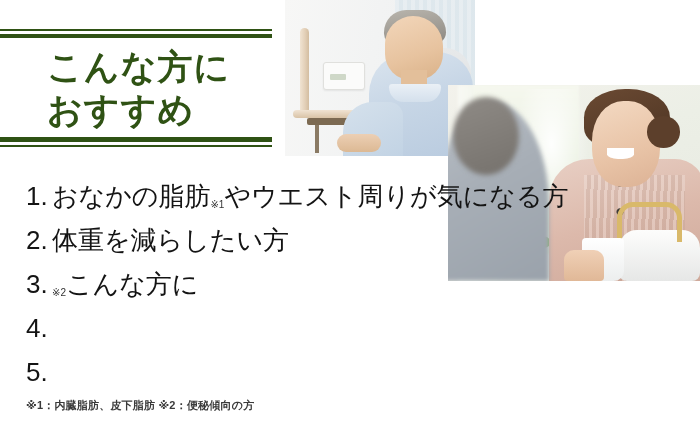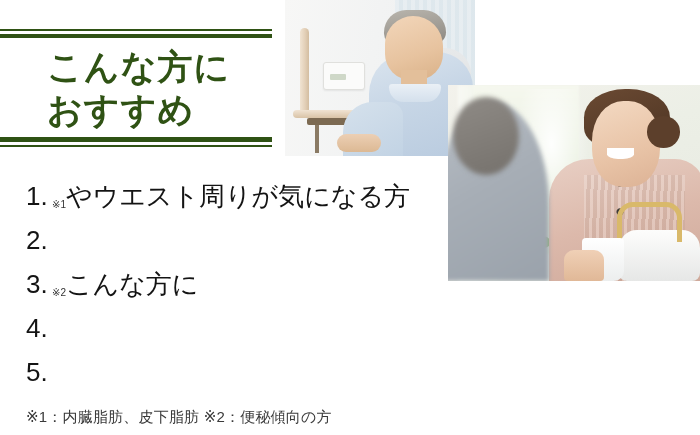--- a/index.html
+++ b/index.html
@@ -326,25 +326,26 @@
     top: 9px;
     left: 0px;
     letter-spacing: 0;
     color: #333;
   }
 
   
   .footnote {
     position: absolute;
     left: 26px;
-    top: 408px;
-    font-size: 15px;
+    top: 398px;
+    font-size: 11px;
     color: #3a3a3a;
     letter-spacing: .2px;
     z-index: 6;
+    font-weight: bold;
   }
   :root {
     --green: #2f5214;
   }
 </style>
 </head>
 <body>
 
 <div class="poster">
 
@@ -394,25 +395,27 @@
     <div class="heading-text">こんな方に
 おすすめ</div>
     <div class="rule-bot-thick"></div>
     <div class="rule-bot-gap"></div>
     <div class="rule-bot-thin"></div>
   </div>
 
   <ul class="list">
     <li class="list-item">
       <span class="num">1.</span>
+        <span>おなかの脂肪</span>
         <span class="sup">※1</span>
         <span>やウエスト周りが気になる方</span>
     </li>
     <li class="list-item">
       <span class="num">2.</span>
+        <span>体重を減らしたい方</span>
         <span class="sup"></span>
         <span></span>
     </li>
     <li class="list-item">
       <span class="num">3.</span>
         <span class="sup">※2</span>
         <span>こんな方に</span>
     </li>
     <li class="list-item">
       <span class="num">4.</span>

